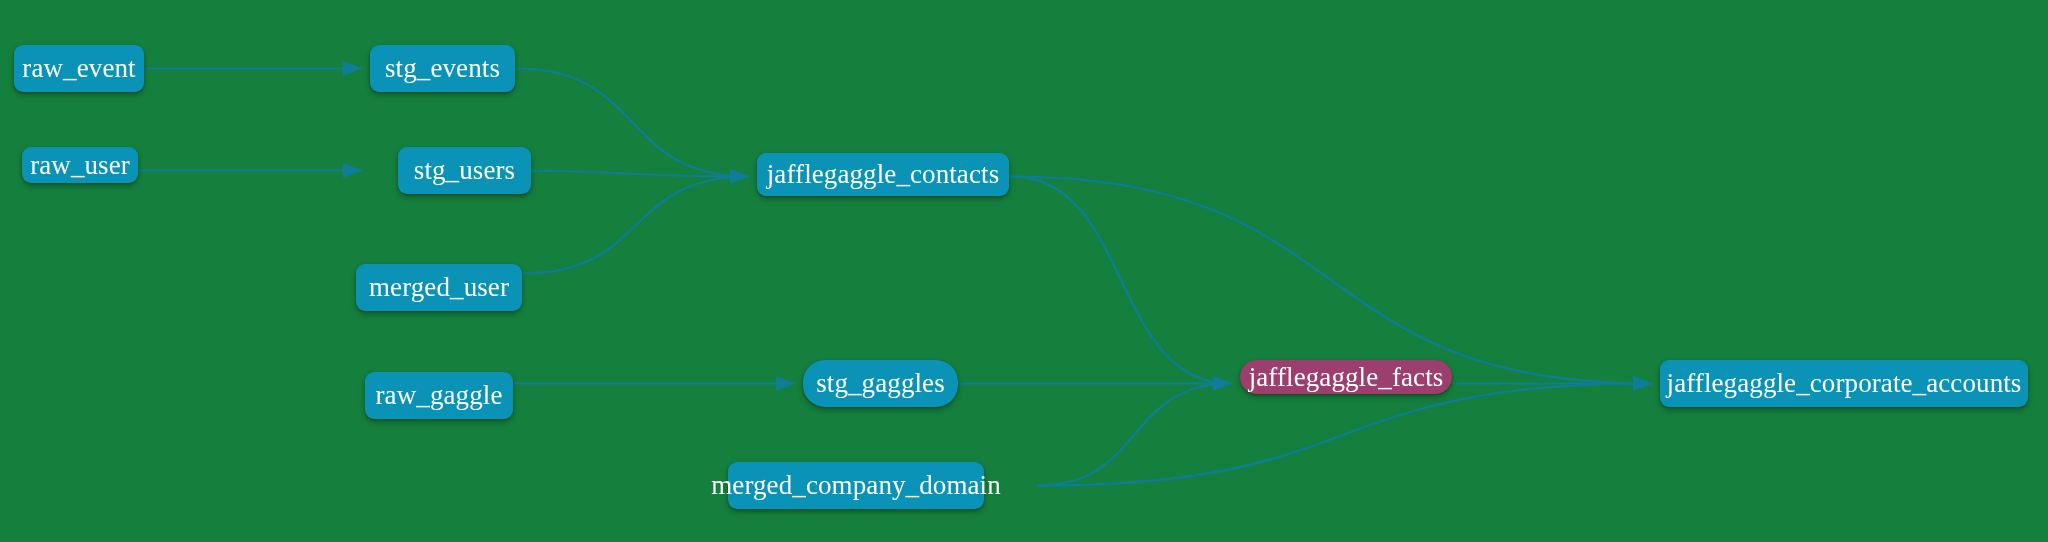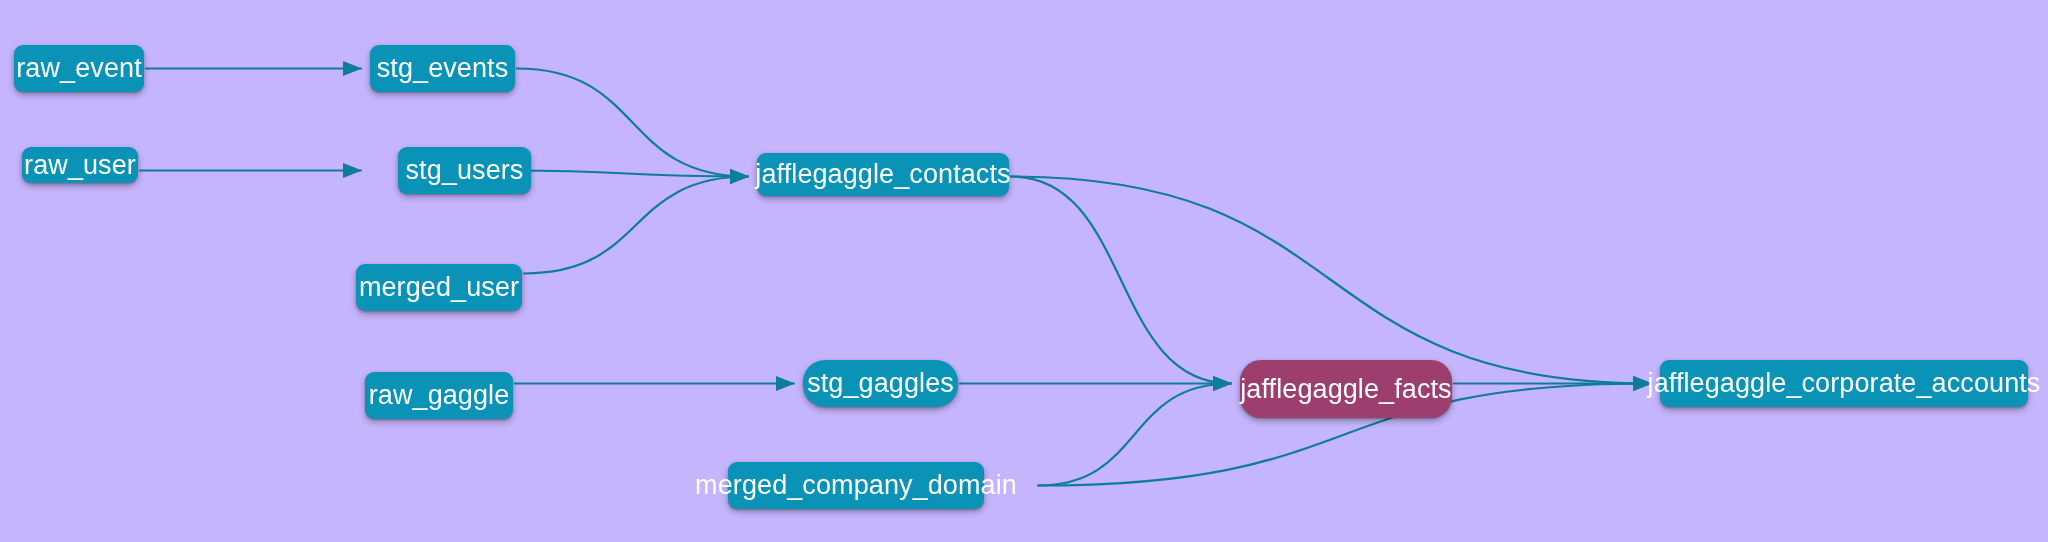--- a/index.html
+++ b/index.html
@@ -2,21 +2,21 @@
 <html><head>
 <meta charset="utf-8">
 <title>Lineage Graph</title>
 <style>
   html,body{margin:0;padding:0;}
   body{
     width:2048px;height:542px;overflow:hidden;
     background:#015b74;
     font-family:"Liberation Sans","DejaVu Sans",sans-serif;
   }
-  #canvas{position:relative;width:2048px;height:542px;background:#c4b5fd;}
+  #canvas{position:relative;width:2048px;height:542px;background:#15803d;font-family:Liberation Serif, serif;}
   #edge-layer{position:absolute;left:0;top:0;width:2048px;height:542px;pointer-events:none;}
   .node{
     position:absolute;
     box-sizing:border-box;
     display:flex;align-items:center;justify-content:center;
     background:#0a93b6;
     color:#ffffff;
     border-radius:9px;
     font-size:27px;
     line-height:1;
@@ -76,20 +76,20 @@
       </div>
       <div class="node" style="left: 757px; top: 153px; width: 252px; height: 43px;">
         <span class="node-label">jafflegaggle_contacts</span>
       </div>
       <div class="node" style="left: 803px; top: 360px; width: 155px; height: 47px; border-radius: 22px;">
         <span class="node-label">stg_gaggles</span>
       </div>
       <div class="node" style="left: 728px; top: 462px; width: 256px; height: 47px;">
         <span class="node-label">merged_company_domain</span>
       </div>
-      <div class="node accent" style="left: 1240px; top: 360px; width: 212px; height: 58px; border-radius: 21px;">
+      <div class="node accent" style="left: 1240px; top: 360px; width: 212px; height: 34px; border-radius: 21px;">
         <span class="node-label">jafflegaggle_facts</span>
       </div>
       <div class="node" style="left: 1660px; top: 360px; width: 368px; height: 47px;">
         <span class="node-label">jafflegaggle_corporate_accounts</span>
       </div>
     </div>
 </div>
 
 </body></html>

